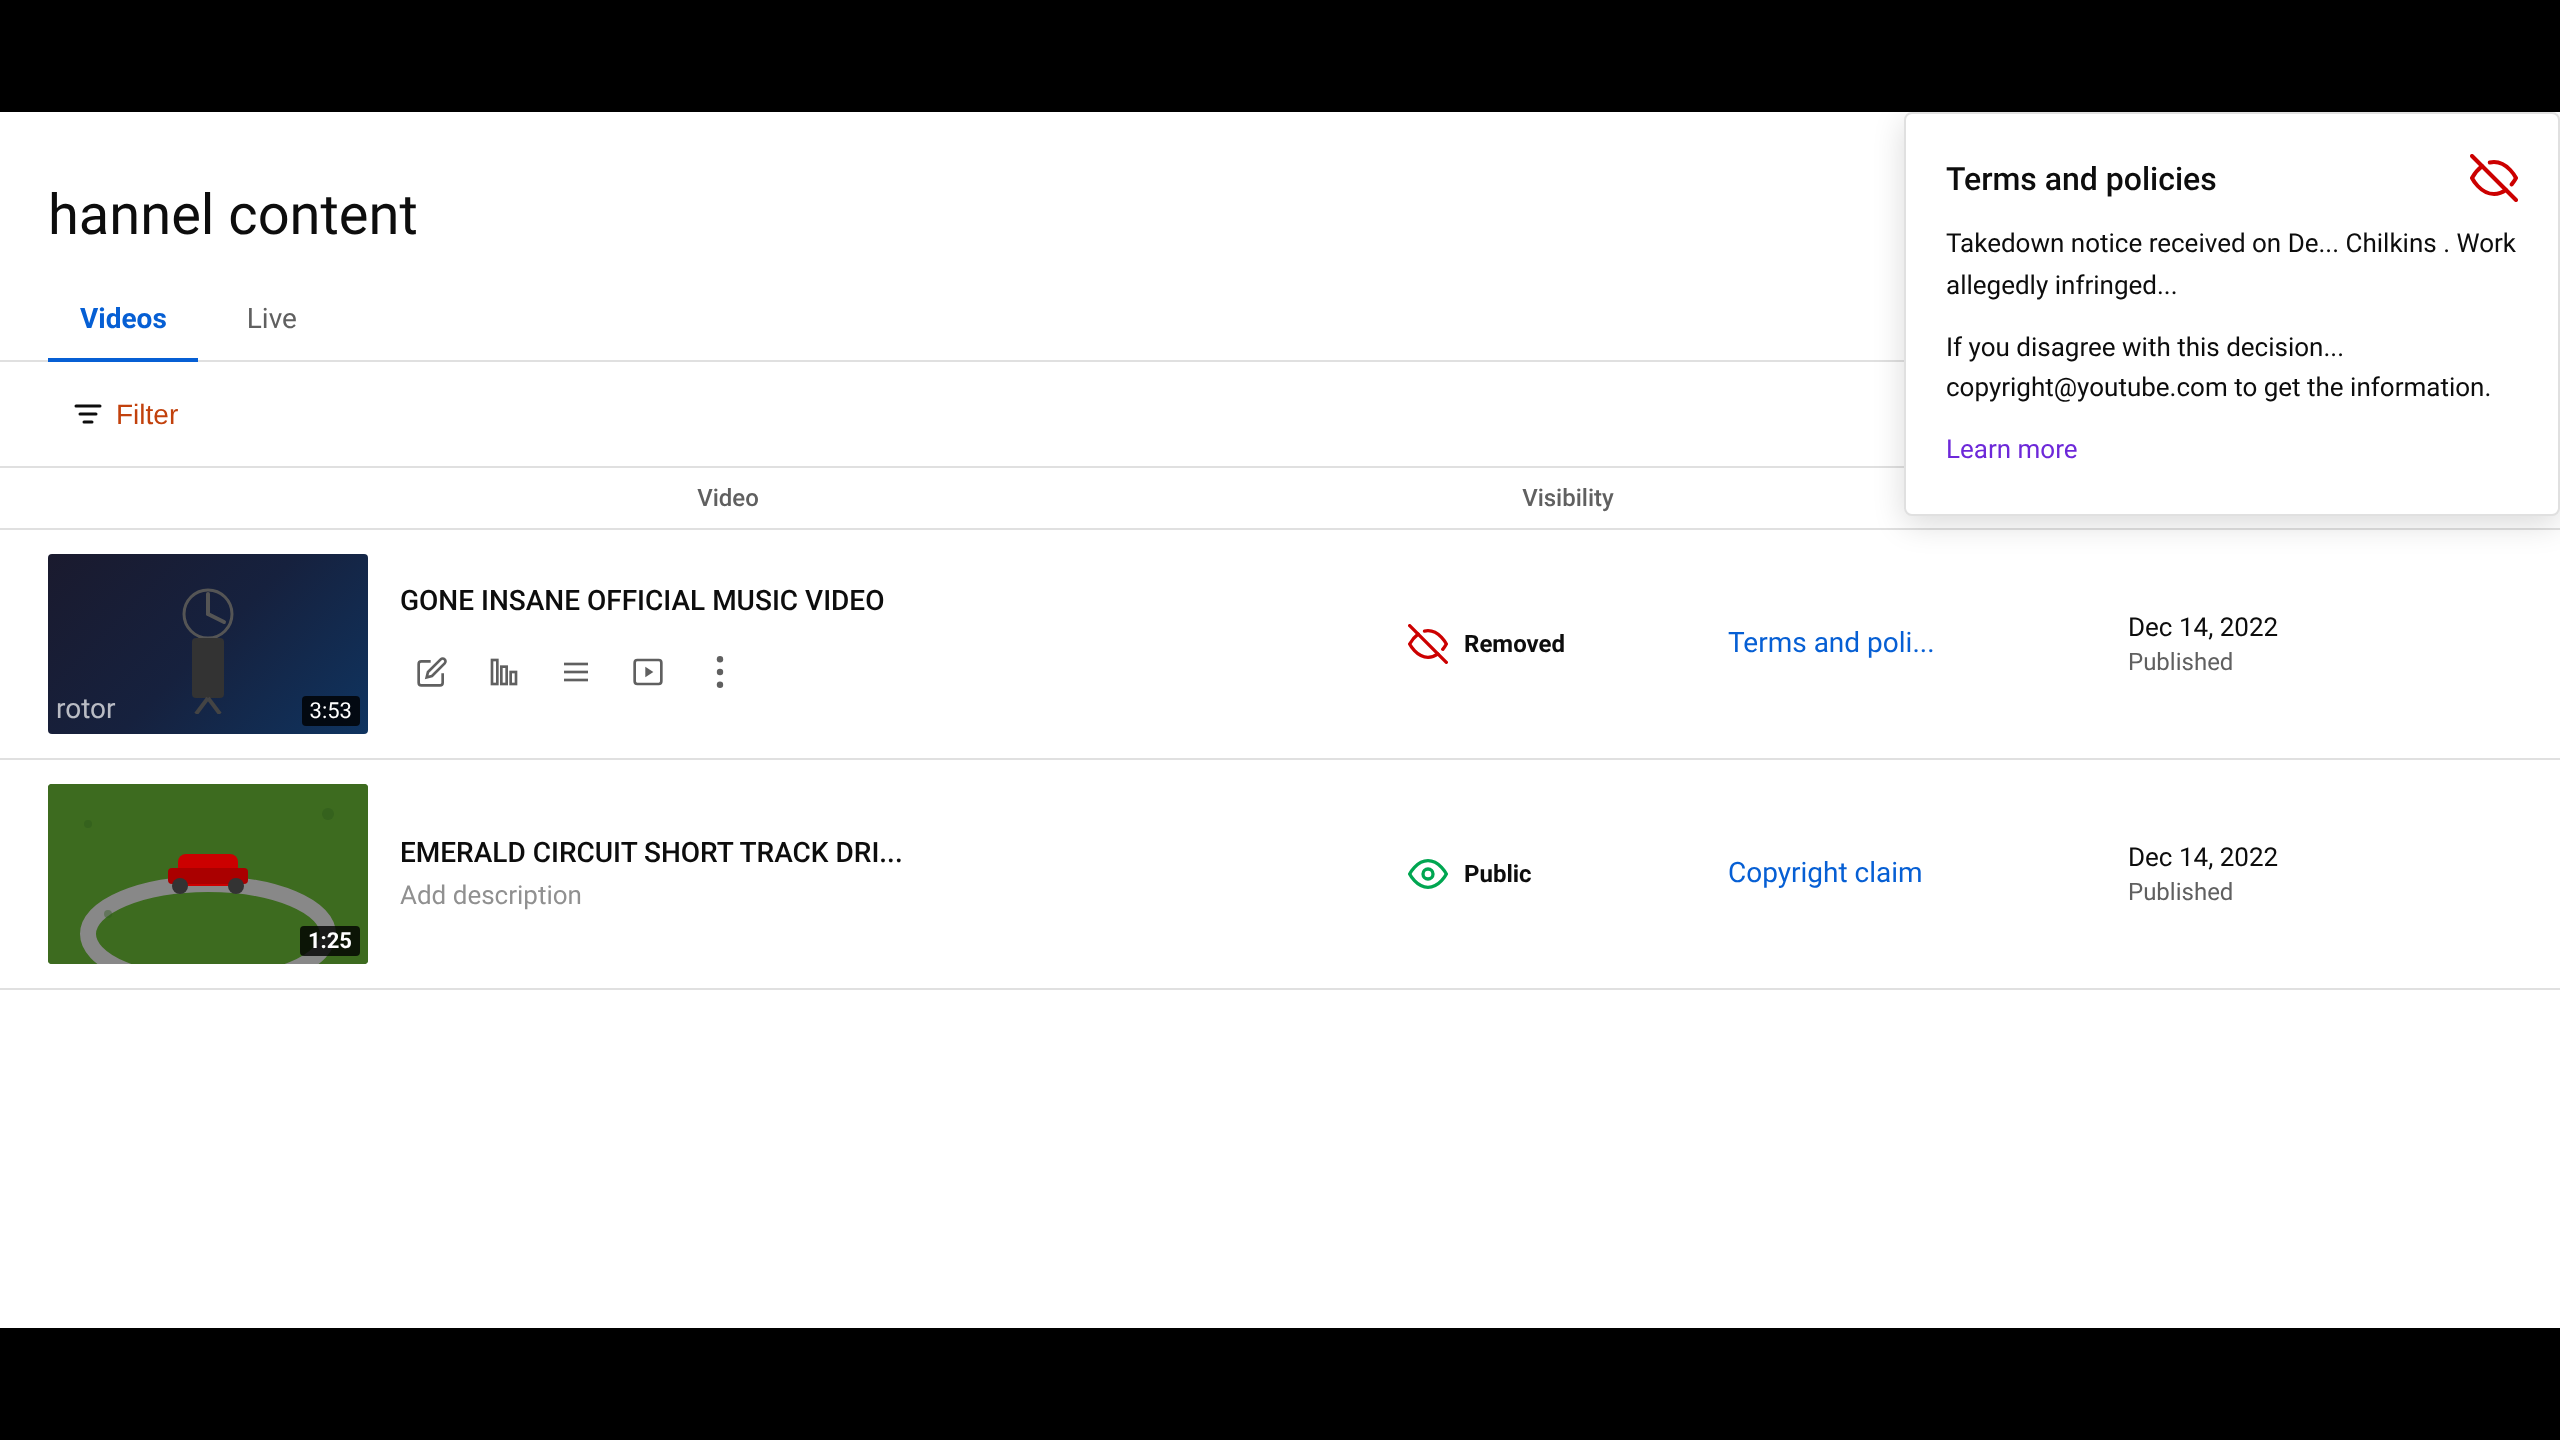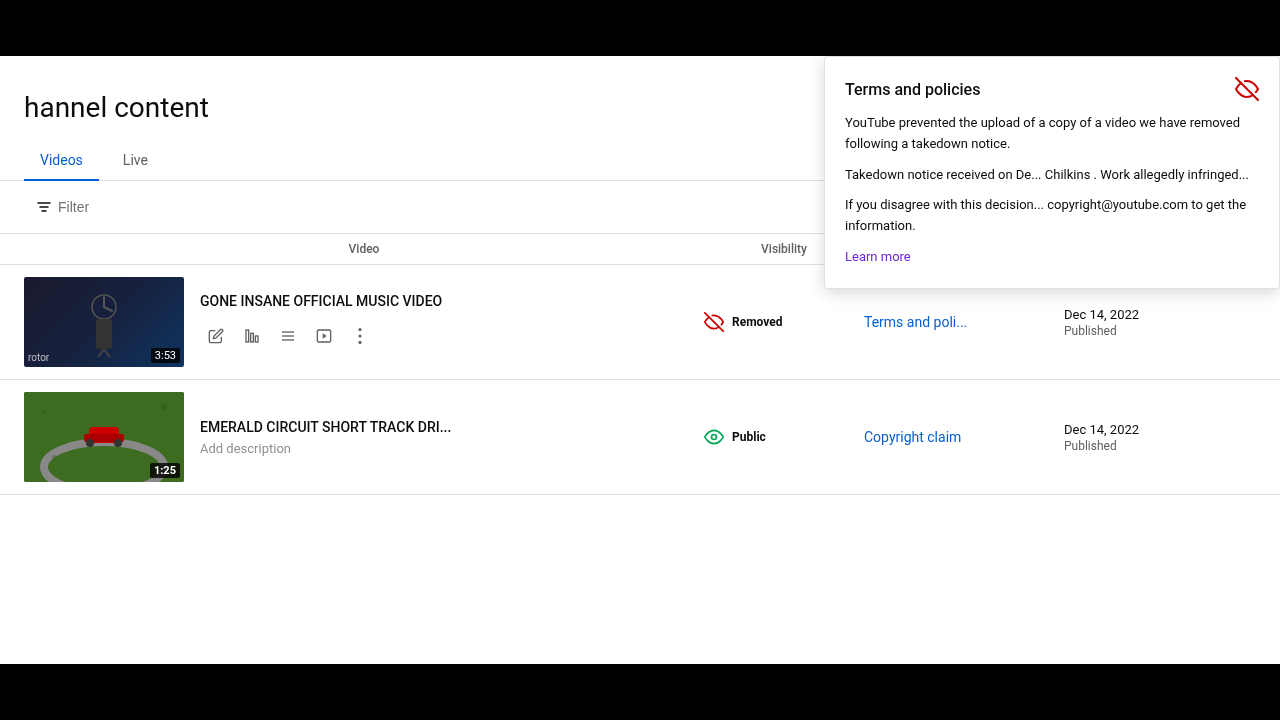--- a/index.html
+++ b/index.html
@@ -56,21 +56,21 @@
     .tab {
       padding: 12px 16px;
       font-size: 14px;
       color: #606060;
       cursor: pointer;
       position: relative;
       margin-right: 8px;
     }
     .tab.active {
       color: #065fd4;
-      font-weight: 400;
+      font-weight: 700;
     }
     .tab.active::after {
       content: '';
       position: absolute;
       bottom: -1px;
       left: 0;
       right: 0;
       height: 2px;
       background: #065fd4;
     }
@@ -81,21 +81,21 @@
       display: flex;
       align-items: center;
       border-bottom: 1px solid #e0e0e0;
     }
     .filter-btn {
       display: flex;
       align-items: center;
       gap: 6px;
       padding: 6px 12px;
       font-size: 14px;
-      color: #737373;
+      color: #c2410c;
       cursor: pointer;
       background: none;
       border: none;
     }
 
     
     .table-header {
       display: grid;
       grid-template-columns: 680px 160px 200px 160px;
       padding: 8px 24px;
@@ -141,21 +141,21 @@
       color: #fff;
       font-size: 11px;
       padding: 1px 4px;
       border-radius: 2px;
     }
 
     .thumbnail-logo {
       position: absolute;
       bottom: 4px;
       left: 4px;
-      font-size: 10px;
+      font-size: 14px;
       color: #fff;
       opacity: 0.7;
     }
 
     
     .thumb1 {
       background: linear-gradient(135deg, #1a1a2e 0%, #16213e 50%, #0f3460 100%);
       display: flex;
       align-items: center;
       justify-content: center;
@@ -246,21 +246,21 @@
       font-size: 12px;
       color: #606060;
       margin-top: 2px;
     }
 
     
     .tooltip-popup {
       position: absolute;
       top: 56px;
       right: 0;
-      width: 456px;
+      width: 328px;
       background: #fff;
       border: 1px solid #e0e0e0;
       border-radius: 4px;
       box-shadow: 0 4px 16px rgba(0,0,0,0.15);
       padding: 20px;
       z-index: 100;
     }
 
     .tooltip-header {
       display: flex;
@@ -454,18 +454,17 @@
 <div class="tooltip-popup">
   <div class="tooltip-header">
     <span class="tooltip-title">Terms and policies</span>
     <svg class="tooltip-eye-icon" width="24" height="24" viewBox="0 0 24 24">
       <path d="M17.94 17.94A10.07 10.07 0 0112 20c-7 0-11-8-11-8a18.45 18.45 0 015.06-5.94" stroke="#cc0000" stroke-width="2" fill="none" stroke-linecap="round"></path>
       <path d="M9.9 4.24A9.12 9.12 0 0112 4c7 0 11 8 11 8a18.5 18.5 0 01-2.16 3.19" stroke="#cc0000" stroke-width="2" fill="none" stroke-linecap="round"></path>
       <line x1="1" y1="1" x2="23" y2="23" stroke="#cc0000" stroke-width="2" stroke-linecap="round"></line>
     </svg>
   </div>
   <div class="tooltip-body">
-    <p>YouTube prevented the upload of a copy of a video we have removed following a takedown notice.</p>
     <p>Takedown notice received on De... Chilkins . Work allegedly infringed...</p>
     <p>If you disagree with this decision... copyright@youtube.com to get the information.</p>
     <a class="tooltip-learn-more">Learn more</a>
   </div>
 </div>
 
 </body></html>

